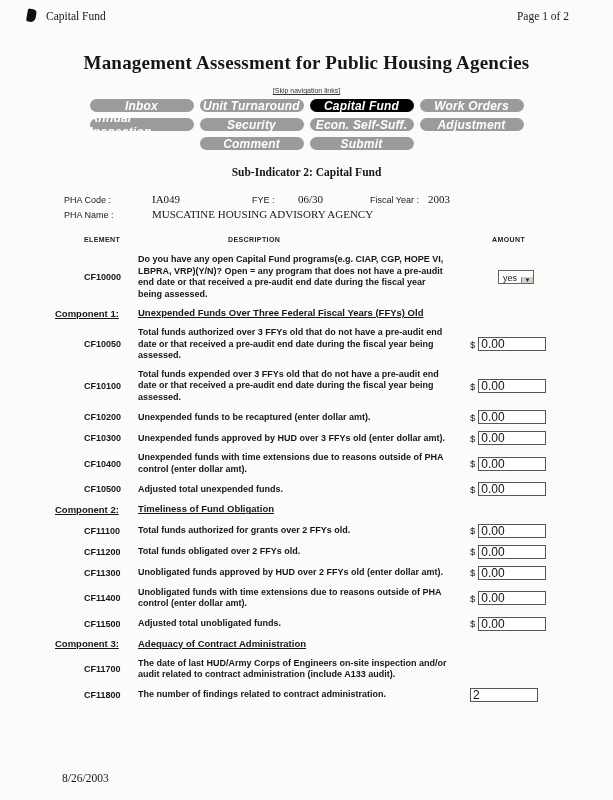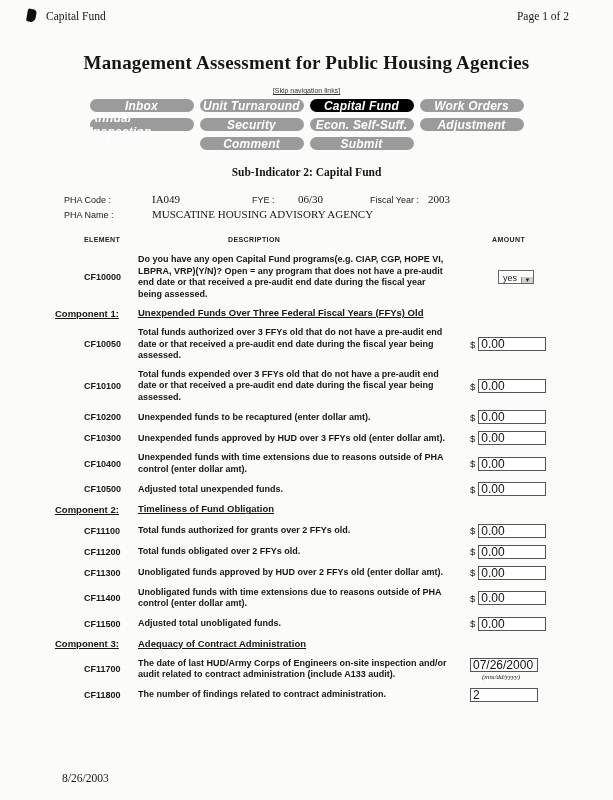--- a/index.html
+++ b/index.html
@@ -215,24 +215,20 @@
       </div>
     </div>
     <div class="frow component">
       <div class="comp-label">Component 3:</div>
       <div class="desc comp-desc">Adequacy of Contract Administration</div>
       <div class="amount"></div>
     </div>
     <div class="frow date">
       <div class="code">CF11700</div>
       <div class="desc">The date of last HUD/Army Corps of Engineers on-site inspection and/or audit related to contract administration (include A133 audit).</div>
-      <div class="amount">
-        <input type="text" class="amt-input" value="07/26/2000" style="">
-        <div class="hint">(mm/dd/yyyy)</div>
-      </div>
     </div>
     <div class="frow number">
       <div class="code">CF11800</div>
       <div class="desc">The number of findings related to contract administration.</div>
       <div class="amount">
         <input type="text" class="amt-input" value="2" style="">
       </div>
     </div>
   </div>
 

